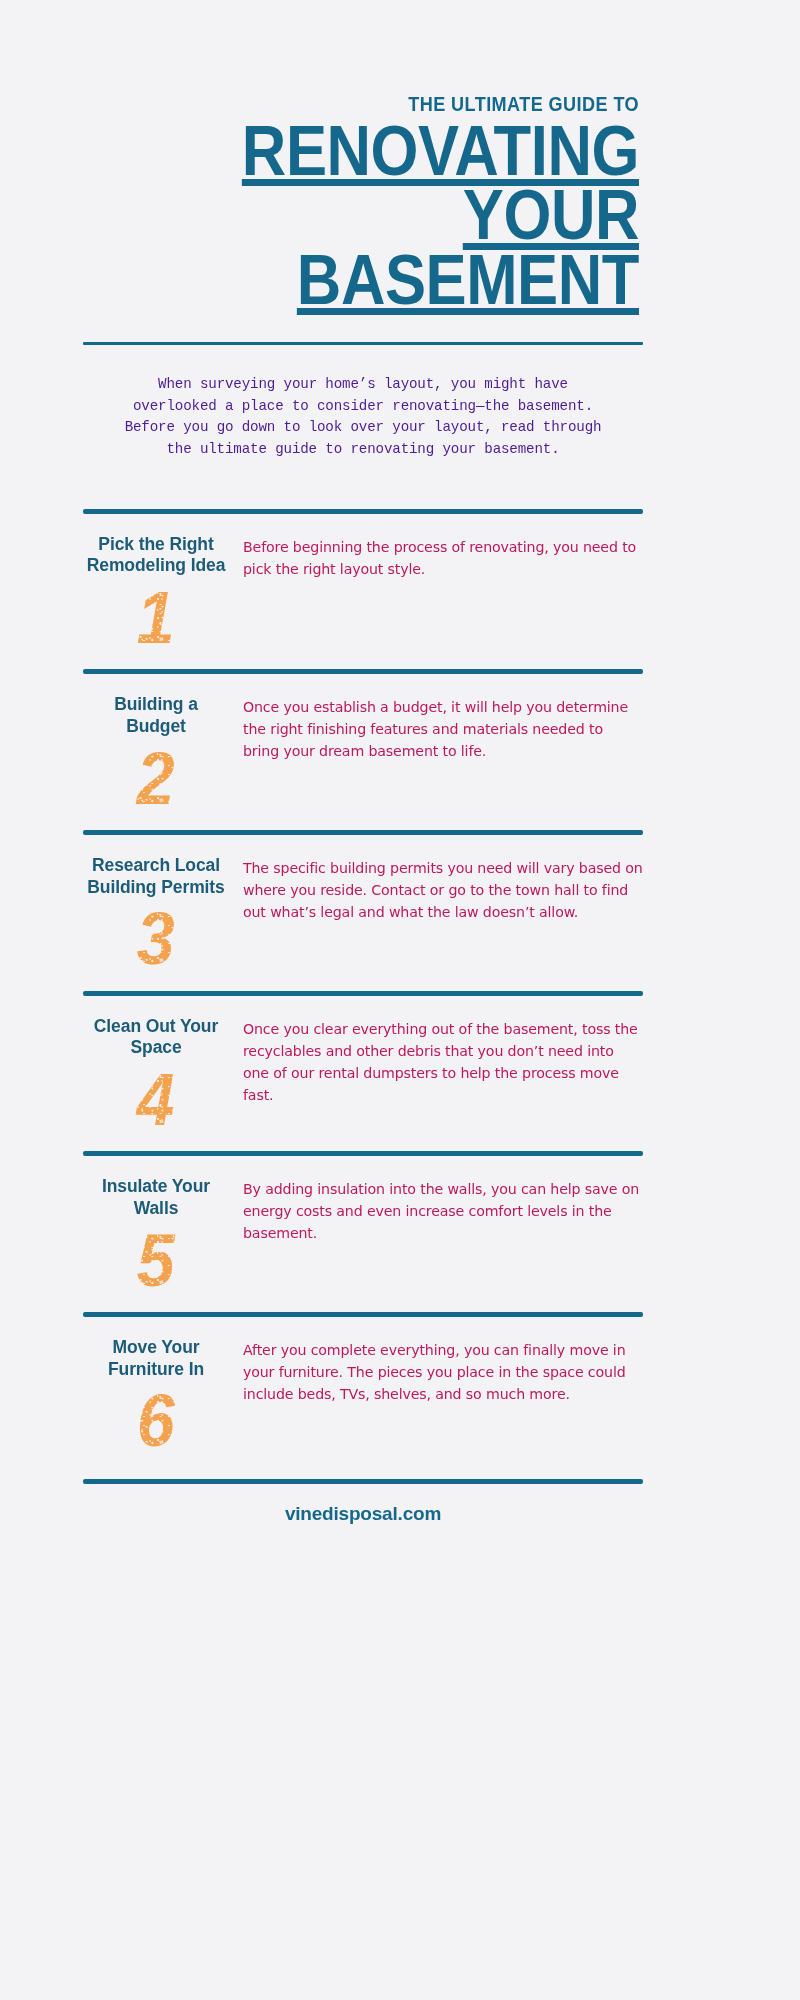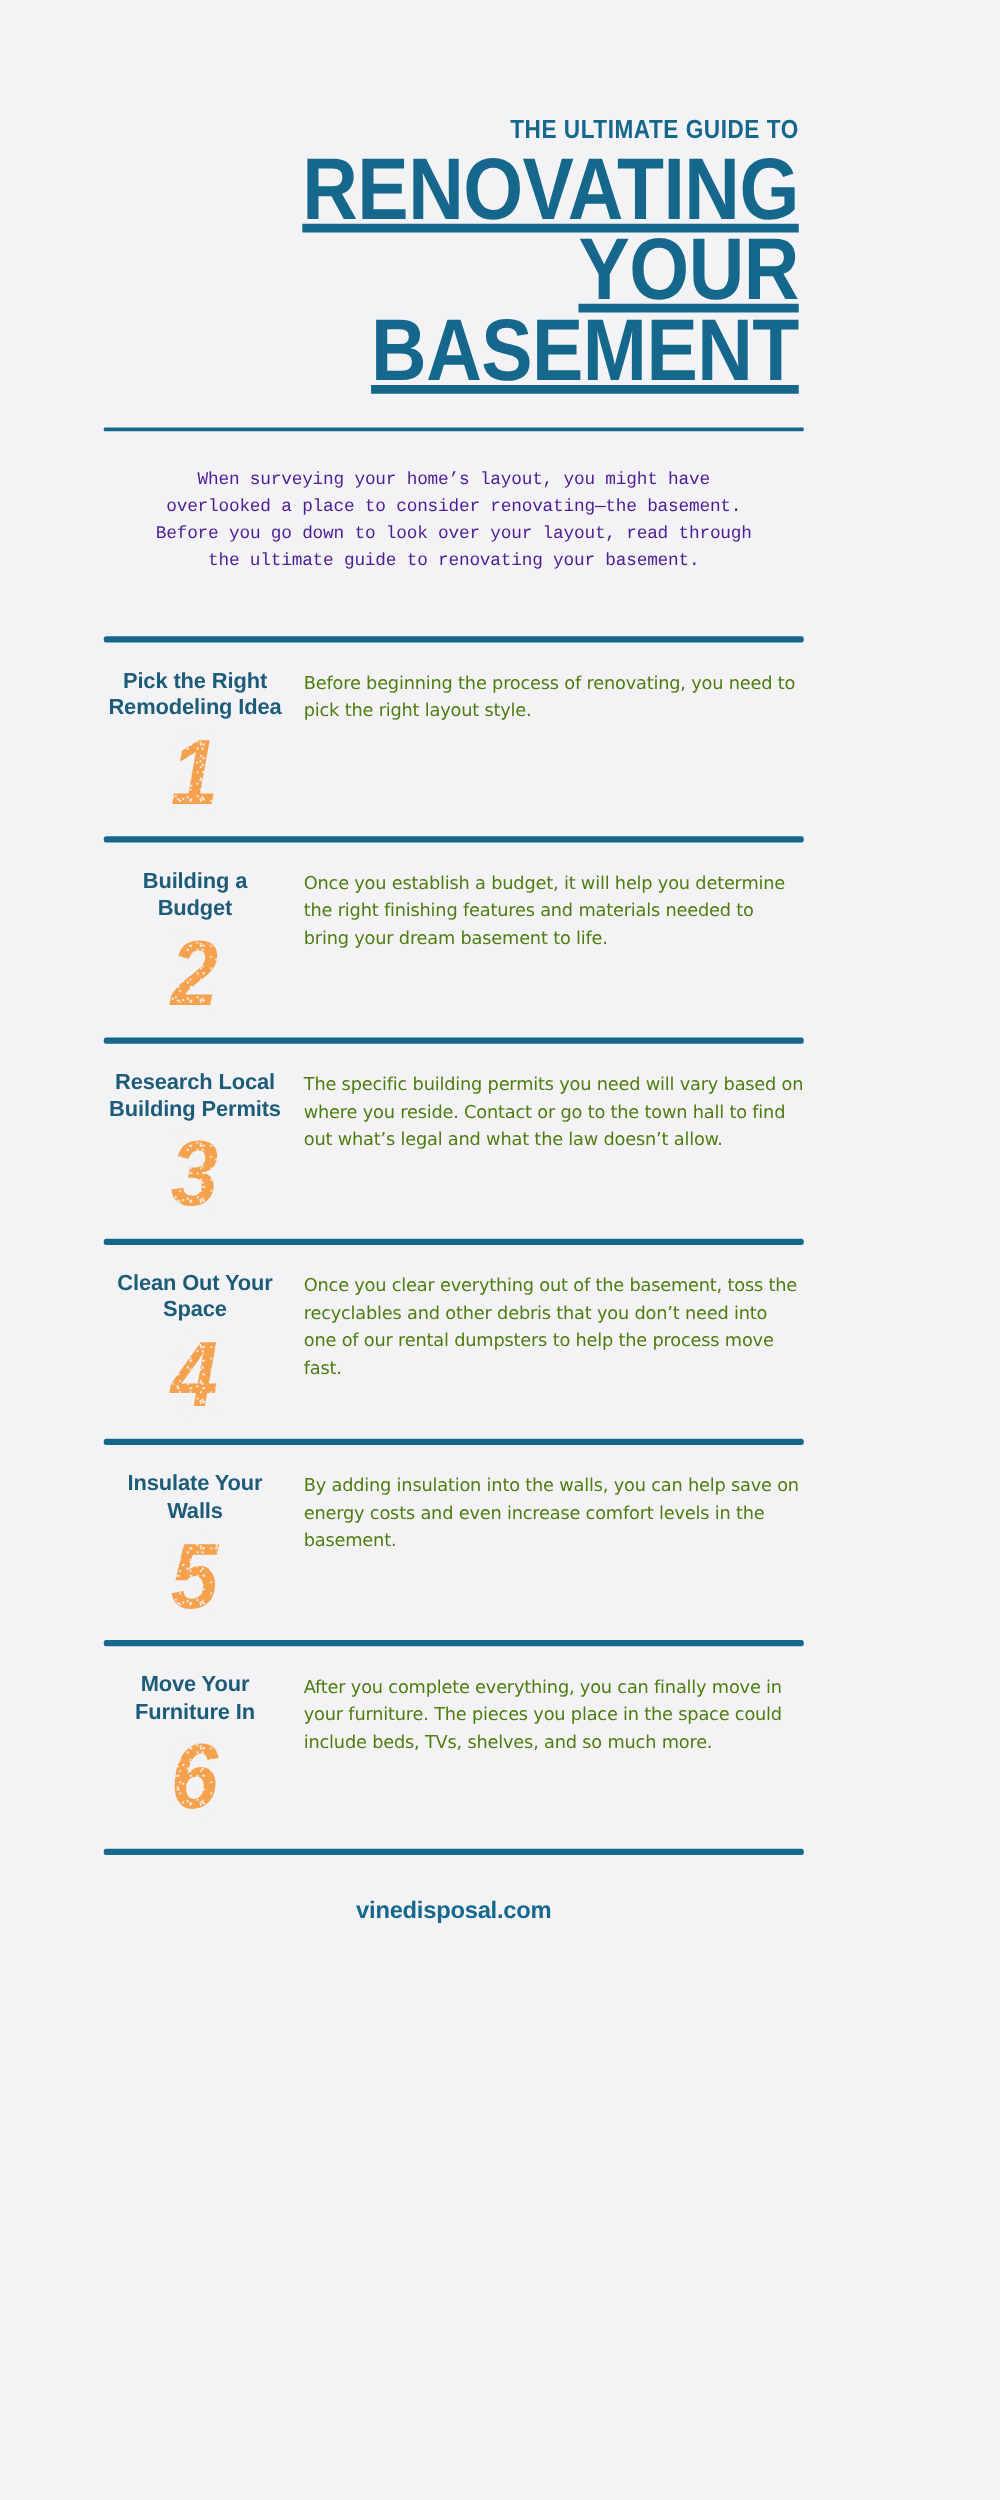--- a/index.html
+++ b/index.html
@@ -133,41 +133,41 @@
       radial-gradient(circle at 22% 84%, rgba(243,243,245,0.88) 0.9px, transparent 1.1px),
       radial-gradient(circle at 88% 40%, rgba(243,243,245,0.9) 0.8px, transparent 1.0px);
     background-size: 13px 13px, 17px 17px, 11px 11px, 15px 15px, 19px 19px, 9px 9px;
     mix-blend-mode: normal;
   }
   .step-body {
     flex: 1 1 auto;
     font-family: "DejaVu Sans", sans-serif;
     font-size: 14.2px;
     line-height: 1.55;
-    color: #4d7c0f;
+    color: #be185d;
     letter-spacing: -0.15px;
     padding-top: 2px;
   }
 
   .step-sep { margin-top: 16px; }
 
   
   .footer-rule {
     height: 5px;
     background: #15688c;
     border-radius: 2px;
     margin-top: 22px;
   }
   .footer-site {
     font-family: "Liberation Sans Narrow", "Liberation Sans", sans-serif;
     font-weight: bold;
     font-size: 19px;
     color: #15688c;
     text-align: center;
-    margin-top: 34px;
+    margin-top: 19px;
     letter-spacing: -0.2px;
   }
 </style>
 </head>
 <body>
 
 <div id="page">
   <div class="inner">
 
     <div>

